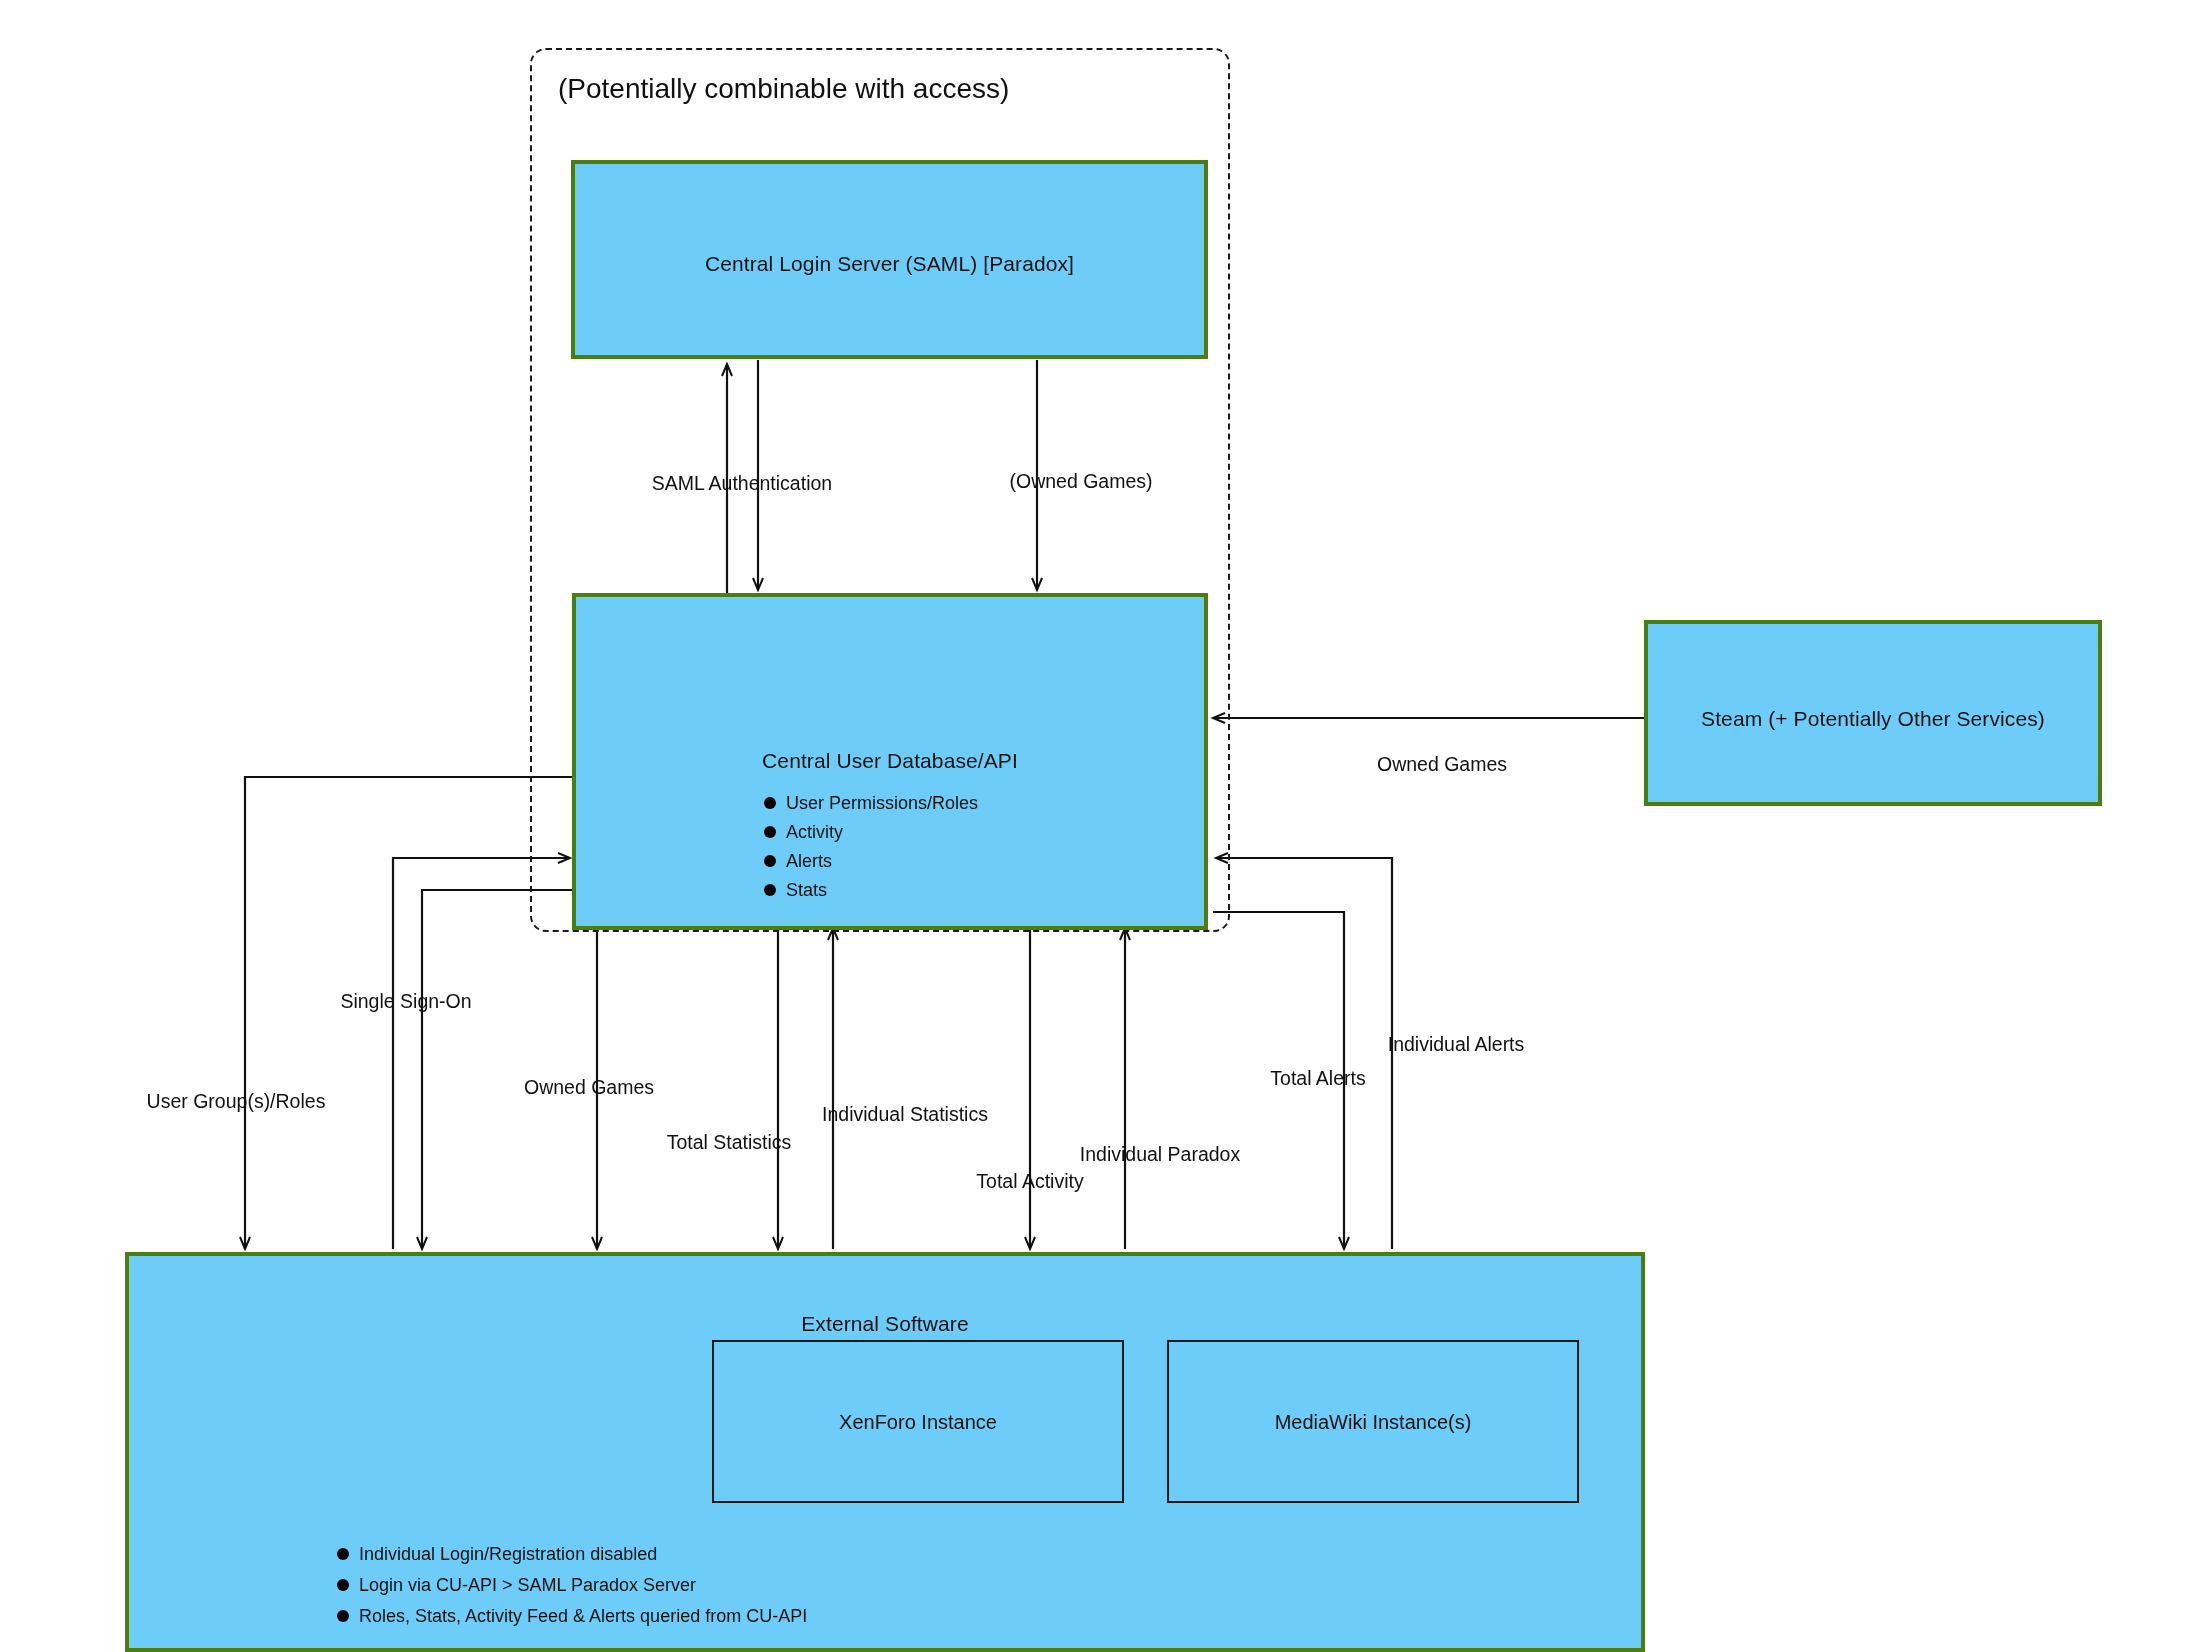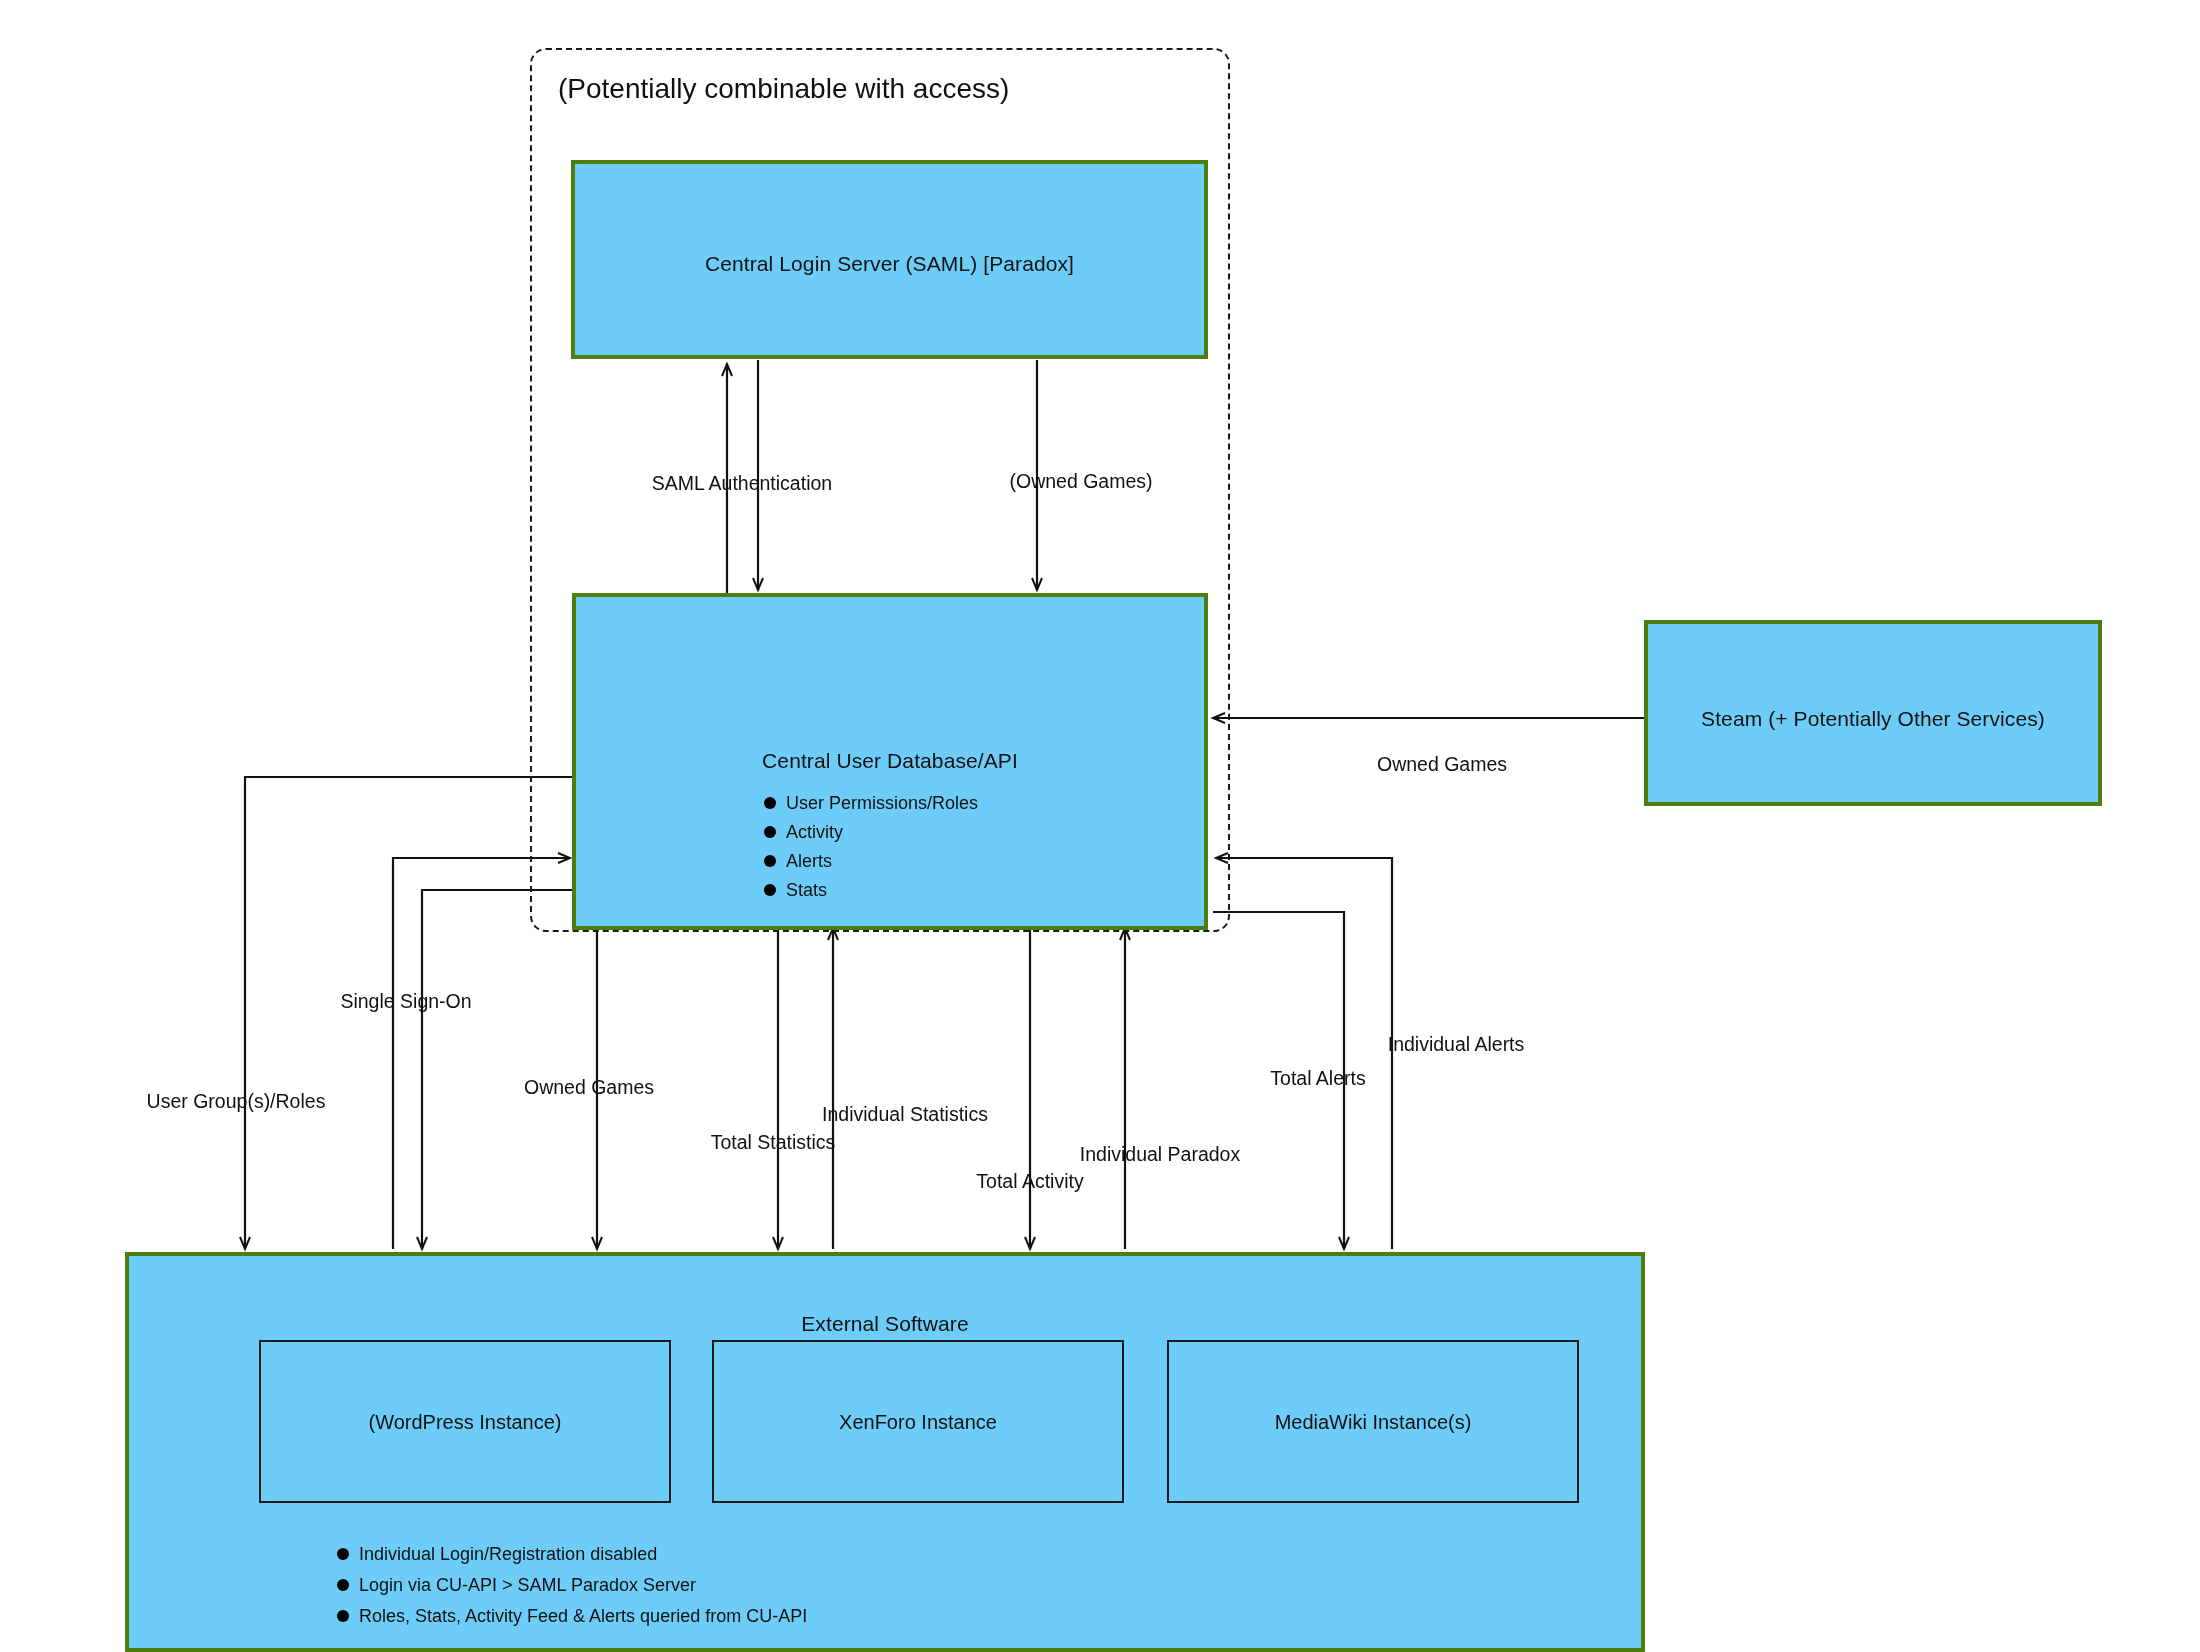--- a/index.html
+++ b/index.html
@@ -165,23 +165,20 @@
     </div>
   </div>
 
   <div class="box" style="left:1644px; top:620px; width:458px; height:186px;">
     <div class="box-title" style="top:83px;">Steam (+ Potentially Other Services)</div>
   </div>
 
   <div class="box" style="left:125px; top:1252px; width:1520px; height:400px;">
     <div class="box-title" style="top:56px;">External Software</div>
 
-    <div class="sub-box" style="left:130px; top:84px; width:412px; height:163px;">
-      <div class="sub-box-label">(WordPress Instance)</div>
-    </div>
     <div class="sub-box" style="left:583px; top:84px; width:412px; height:163px;">
       <div class="sub-box-label">XenForo Instance</div>
     </div>
     <div class="sub-box" style="left:1038px; top:84px; width:412px; height:163px;padding-left:24px;">
       <div class="sub-box-label">MediaWiki Instance(s)</div>
     </div>
 
     <div class="bullets" style="left:208px; top:283px; line-height:1.72;">
       <div class="li">
         <span class="dot"></span><span>Individual Login/Registration disabled</span>
@@ -200,21 +197,21 @@
   <div class="edge-label" style="left:1040px; top:481px;margin-left:41px;">(Owned Games)</div>
 
   <div class="edge-label" style="left:1442px; top:764px;">Owned Games</div>
 
   <div class="edge-label" style="left:236px; top:1101px;">User Group(s)/Roles</div>
 
   <div class="edge-label" style="left:406px; top:1001px;">Single Sign-On</div>
 
   <div class="edge-label" style="left:589px; top:1087px;">Owned Games</div>
 
-  <div class="edge-label" style="left:729px; top:1142px;margin-left:44px;">Total Statistics</div>
+  <div class="edge-label" style="left:729px; top:1142px;">Total Statistics</div>
 
   <div class="edge-label" style="left:905px; top:1114px;">Individual Statistics</div>
 
   <div class="edge-label" style="left:1030px; top:1181px;">Total Activity</div>
 
   <div class="edge-label" style="left:1160px; top:1154px;">Individual Paradox</div>
 
   <div class="edge-label" style="left:1318px; top:1078px;">Total Alerts</div>
 
   <div class="edge-label" style="left:1456px; top:1044px;">Individual Alerts</div>

